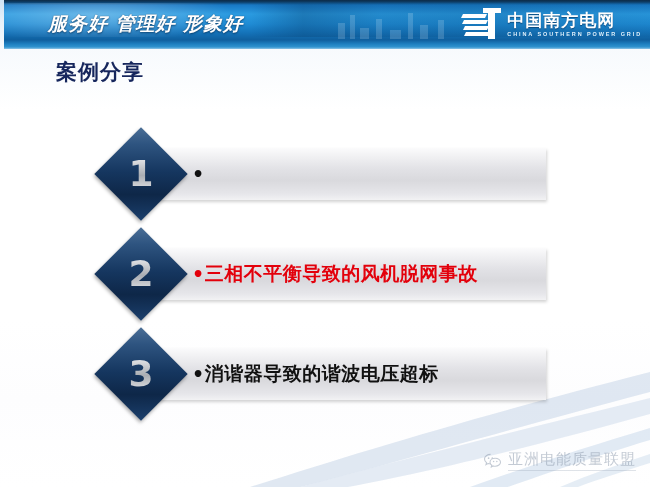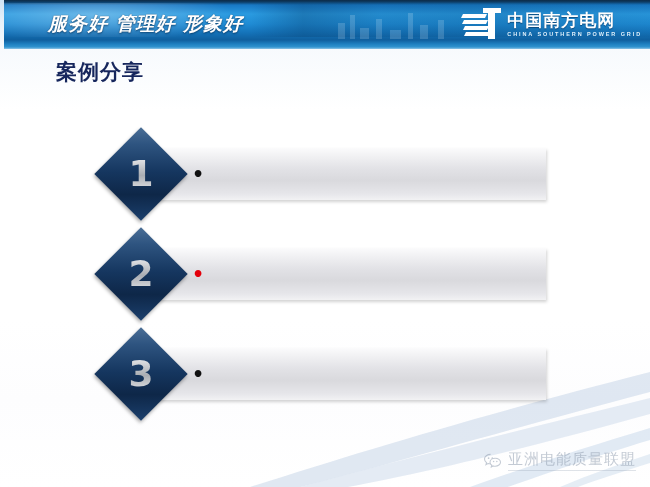--- a/index.html
+++ b/index.html
@@ -173,30 +173,32 @@
       </div>
   </div>
 
   <div class="item" style="top:248px;">
     <div class="bar"></div>
     <div class="diamond">
       <div class="dnum">2</div>
     </div>
     <div class="itxt red">
         <span>•</span>
+        <span>三相不平衡导致的风机脱网事故</span>
       </div>
   </div>
 
   <div class="item" style="top:348px;">
     <div class="bar"></div>
     <div class="diamond">
       <div class="dnum">3</div>
     </div>
     <div class="itxt dark">
         <span>•</span>
+        <span>消谐器导致的谐波电压超标</span>
       </div>
   </div>
 
   <div class="wm">
     <div class="wm-ico">
       <svg width="20" height="16" viewBox="0 0 20 16">
         <g fill="none" stroke="#8f9cae" stroke-width="1.1">
           <path d="M7.6,1.4 C4.2,1.4 1.5,3.5 1.5,6.1 C1.5,7.5 2.3,8.8 3.6,9.7 L3.0,11.6 L5.1,10.5 C5.9,10.7 6.7,10.8 7.6,10.8"></path>
           <path d="M12.2,5.2 C15.1,5.2 17.5,7.0 17.5,9.2 C17.5,11.4 15.1,13.2 12.2,13.2 C11.5,13.2 10.8,13.1 10.2,12.9 L8.3,13.9 L8.8,12.2 C7.7,11.5 7.0,10.4 7.0,9.2 C7.0,7.0 9.3,5.2 12.2,5.2 Z"></path>
         </g>

